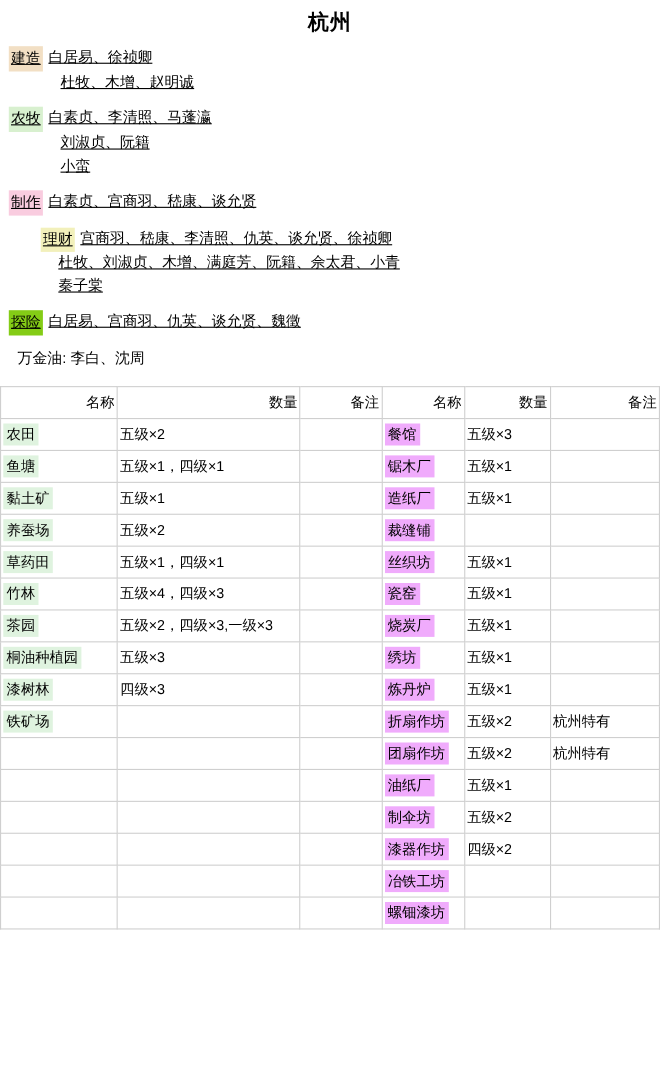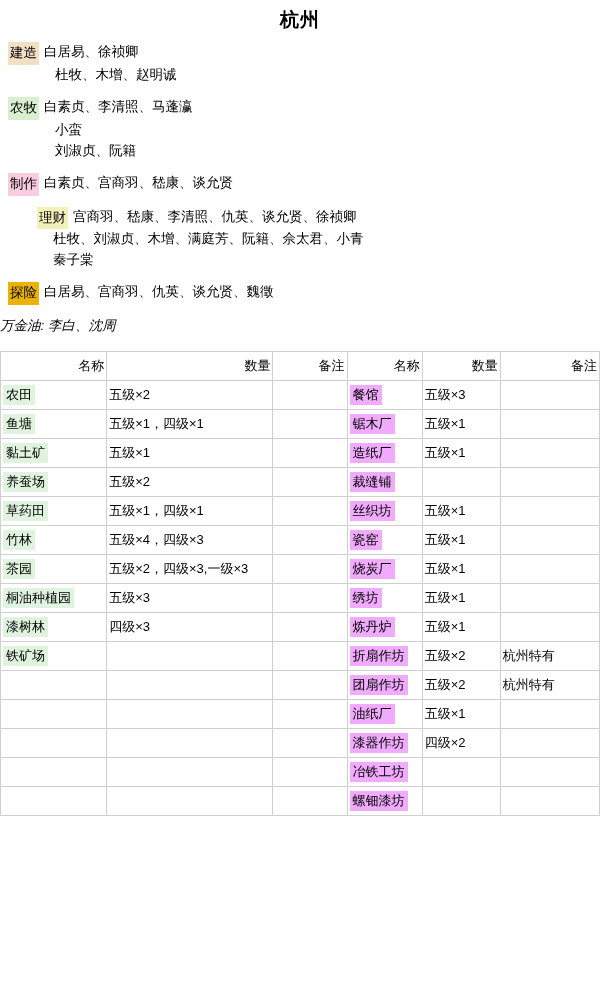--- a/index.html
+++ b/index.html
@@ -25,57 +25,57 @@
     text-align: center;
     font-size: 19px;
     font-weight: bold;
     padding-top: 7px;
     padding-bottom: 9px;
     letter-spacing: 1px;
   }
   .section {
     padding: 0 0 0 8px;
     margin-bottom: 11px;
+    text-decoration: underline;
   }
   .section-row {
     display: flex;
     align-items: flex-start;
     line-height: 1.55;
   }
   .tag {
     font-size: 13.5px;
     padding: 1px 2px 1px 2px;
     white-space: nowrap;
     flex: 0 0 auto;
   }
   .tag-build { background: #f2dfc4; }
   .tag-farm { background: #d8f0cf; }
   .tag-craft { background: #f9ccdf; }
   .tag-money { background: #f2f0bb; margin-left: 29px; }
-  .tag-explore { background: #eab308; }
+  .tag-explore { background: #84cc16; }
   .names {
     padding-left: 5px;
   }
   .names div {
     line-height: 1.55;
     text-align: center;
   }
   .indent-line {
     padding-left: 47px;
     line-height: 1.55;
   }
   .indent-line-2 {
     padding-left: 45px;
     line-height: 1.55;
   }
   .plain-line {
-    padding-left: 0;
+    padding-left: 16px;
     margin-bottom: 14px;
     line-height: 1.55;
-    font-style: italic;
   }
   table.grid {
     border-collapse: collapse;
     width: 600px;
     table-layout: fixed;
   }
   table.grid td {
     border: 1px solid #cfcfcf;
     height: 28px;
     font-size: 13px;
@@ -118,22 +118,22 @@
     <div class="indent-line">杜牧、木增、赵明诚</div>
   </div>
 
   <div class="section">
     <div class="section-row">
       <span class="tag tag-farm">农牧</span>
       <span class="names">
         <div>白素贞、李清照、马蓬瀛</div>
       </span>
     </div>
+    <div class="indent-line">刘淑贞、阮籍</div>
     <div class="indent-line">小蛮</div>
-    <div class="indent-line">刘淑贞、阮籍</div>
   </div>
 
   <div class="section">
     <div class="section-row">
       <span class="tag tag-craft">制作</span>
       <span class="names">
         <div>白素贞、宫商羽、嵇康、谈允贤</div>
       </span>
     </div>
   </div>
@@ -280,20 +280,28 @@
 
       <tr>
         <td></td>
         <td></td>
         <td></td>
         <td><span class="chip chip-pink">油纸厂</span></td>
         <td class="qty-pad-3">五级×1</td>
         <td></td>
       </tr>
 
+      <tr>
+        <td></td>
+        <td></td>
+        <td></td>
+        <td><span class="chip chip-pink">制伞坊</span></td>
+        <td class="qty-pad-3">五级×2</td>
+        <td></td>
+      </tr>
 
       <tr>
         <td></td>
         <td></td>
         <td></td>
         <td><span class="chip chip-pink">漆器作坊</span></td>
         <td class="qty-pad-3">四级×2</td>
         <td></td>
       </tr>
 

